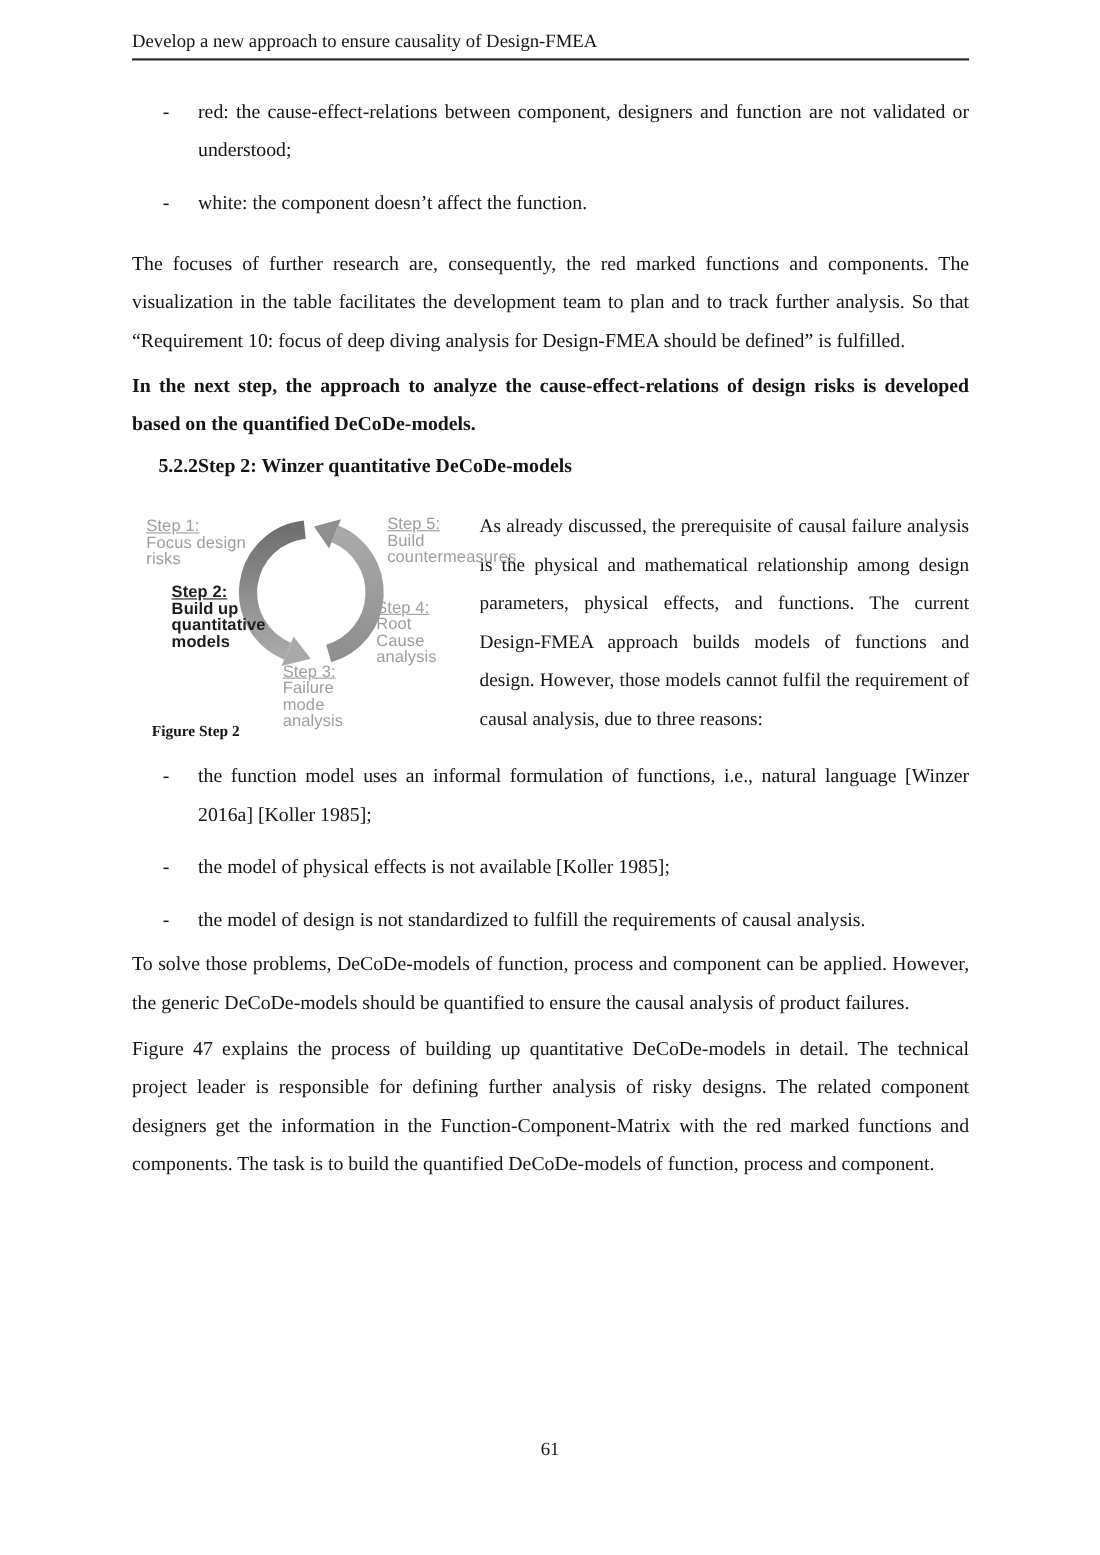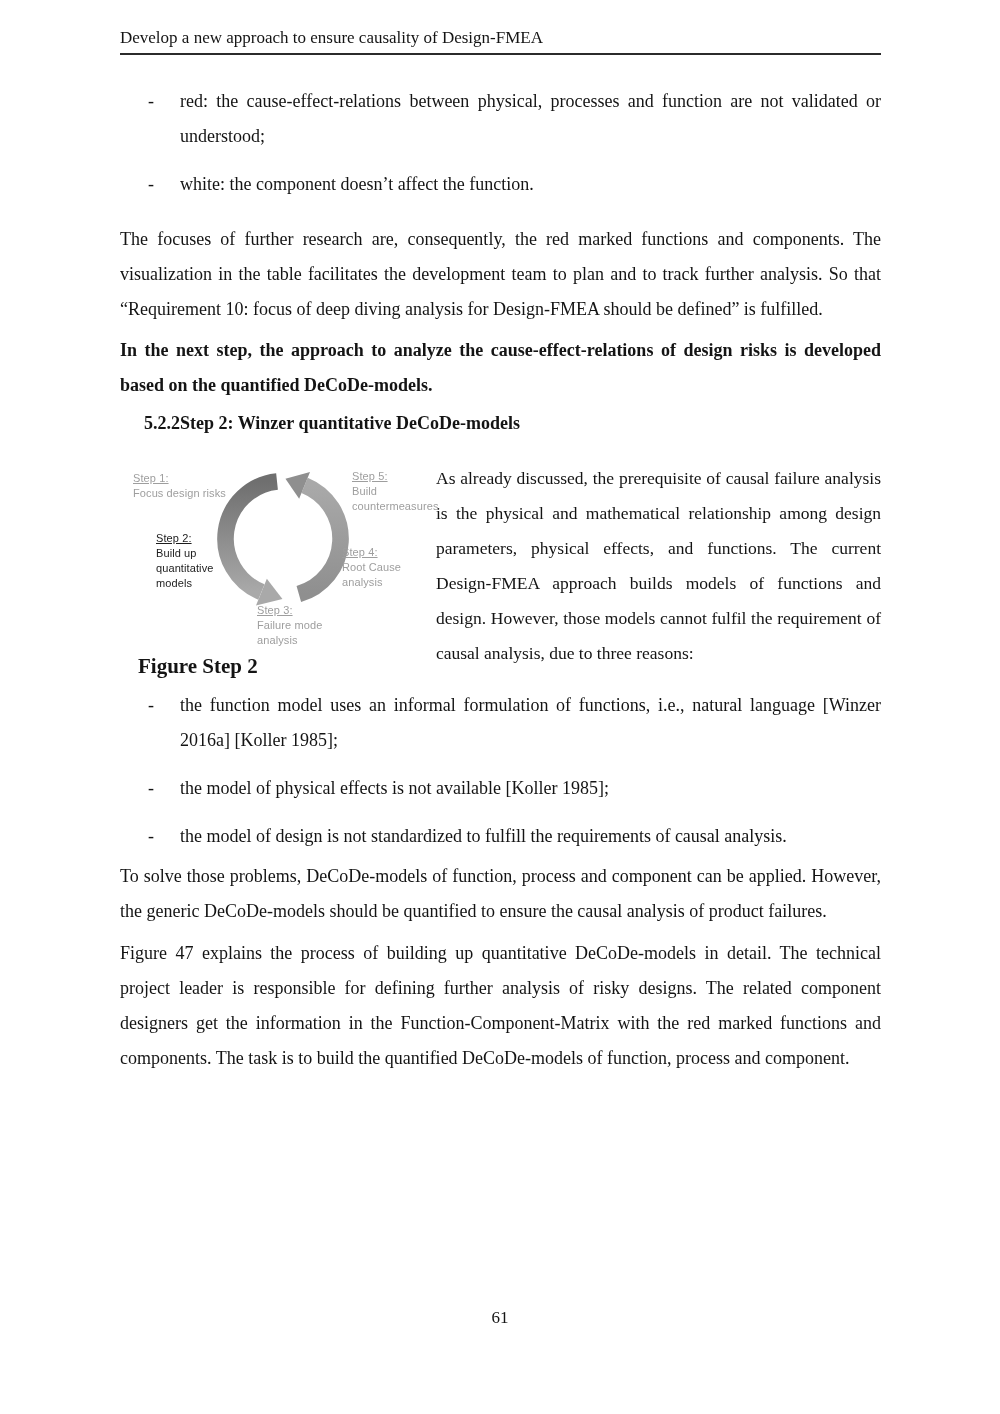--- a/index.html
+++ b/index.html
@@ -32,50 +32,50 @@
   
   .heading{display:flex;margin-top:9px;font-weight:bold;font-size:18px;line-height:22px;}
   .hnum{flex:0 0 60px;text-align:right;}
   
   .figrow{display:flex;margin-top:27px;}
   .figcol{flex:0 0 316px;position:relative;}
   .figcanvas{position:relative;height:186px;}
   .cycle-svg{position:absolute;left:80px;top:-2px;width:166px;height:166px;}
   .steplabel{
     position:absolute;font-family:"Liberation Sans", sans-serif;
-    font-size:11px;line-height:15px;color:#9e9e9e;letter-spacing:.1px;
+    font-size:15px;line-height:15px;color:#9e9e9e;letter-spacing:.1px;
   }
   .steplabel .slbl{display:block;text-decoration:underline;}
-  .steplabel.emph{color:#1c1c1c;font-weight:normal;}
+  .steplabel.emph{color:#1c1c1c;font-weight:bold;}
   .s1{left:13px;top:10px;width:115px;}
   .s2{left:36px;top:70px;width:80px;}
   .s3{left:137px;top:142px;width:88px;}
   .s4{left:222px;top:84px;width:78px;}
   .s5{left:232px;top:8px;width:100px;}
-  .figcaption{font-weight:bold;font-size:21px;line-height:24px;margin:7px 0 0 18px;}
+  .figcaption{font-weight:bold;font-size:14px;line-height:24px;margin:7px 0 0 18px;}
   .sidecol{flex:1;font-size:17.5px;line-height:35px;text-align:justify;text-justify:inter-word;}
   
   .pagenum{
     position:absolute;left:0;right:0;top:1306px;text-align:center;
     font-size:17px;line-height:24px;
   }
 </style>
 </head>
 <body>
 
 <div class="page">
 
   <div class="header">
     <span>Develop a new approach to ensure causality of Design-FMEA</span>
   </div>
 
   <div class="blist top">
     <div class="bullet">
       <span class="dash">-</span>
-      <span class="btext">red: the cause-effect-relations between physical, processes and function are not validated or understood;</span>
+      <span class="btext">red: the cause-effect-relations between component, designers and function are not validated or understood;</span>
     </div>
     <div class="bullet">
       <span class="dash">-</span>
       <span class="btext">white: the component doesn’t affect the function.</span>
     </div>
   </div>
 
   <p class="para mt-p1">The focuses of further research are, consequently, the red marked functions and components. The visualization in the table facilitates the development team to plan and to track further analysis. So that “Requirement 10: focus of deep diving analysis for Design-FMEA should be defined” is fulfilled.</p>
   <p class="para mt-p2">In the next step, the approach to analyze the cause-effect-relations of design risks is developed based on the quantified DeCoDe-models.</p>
 

